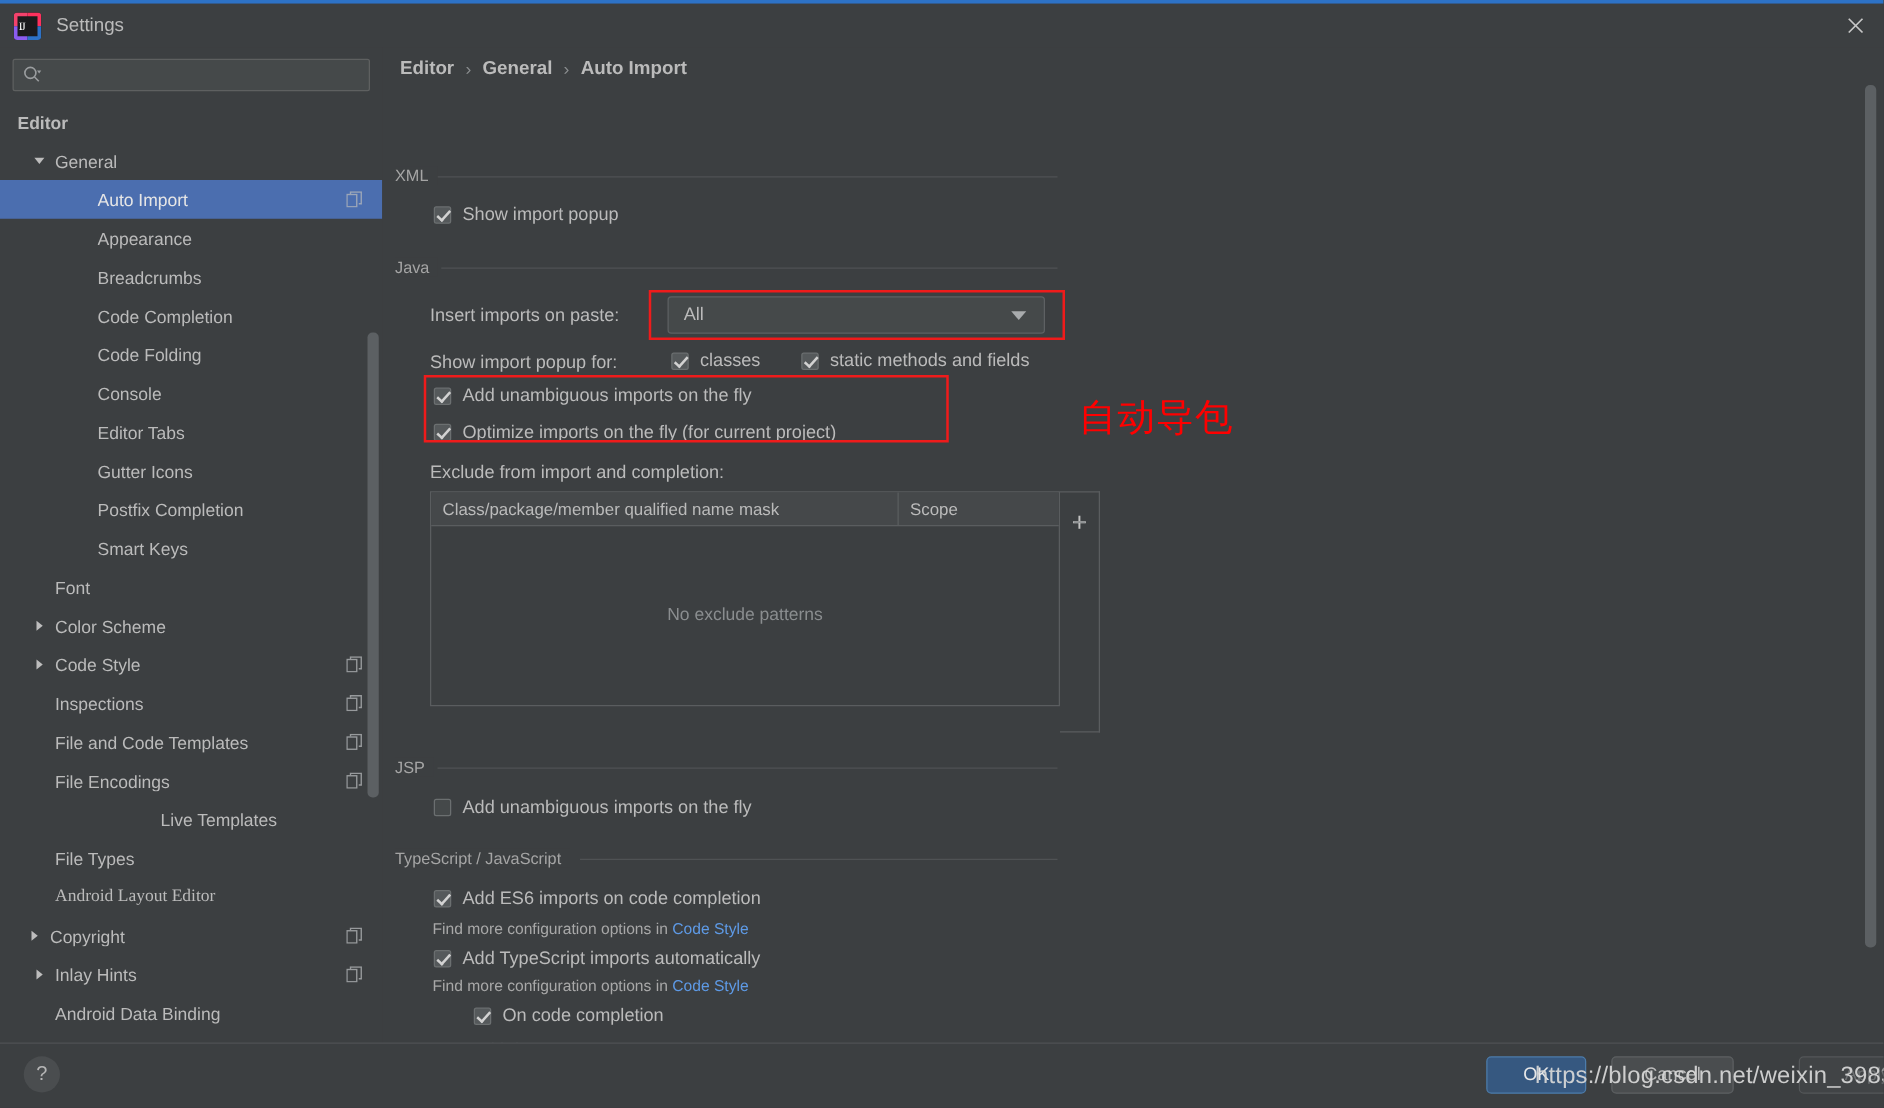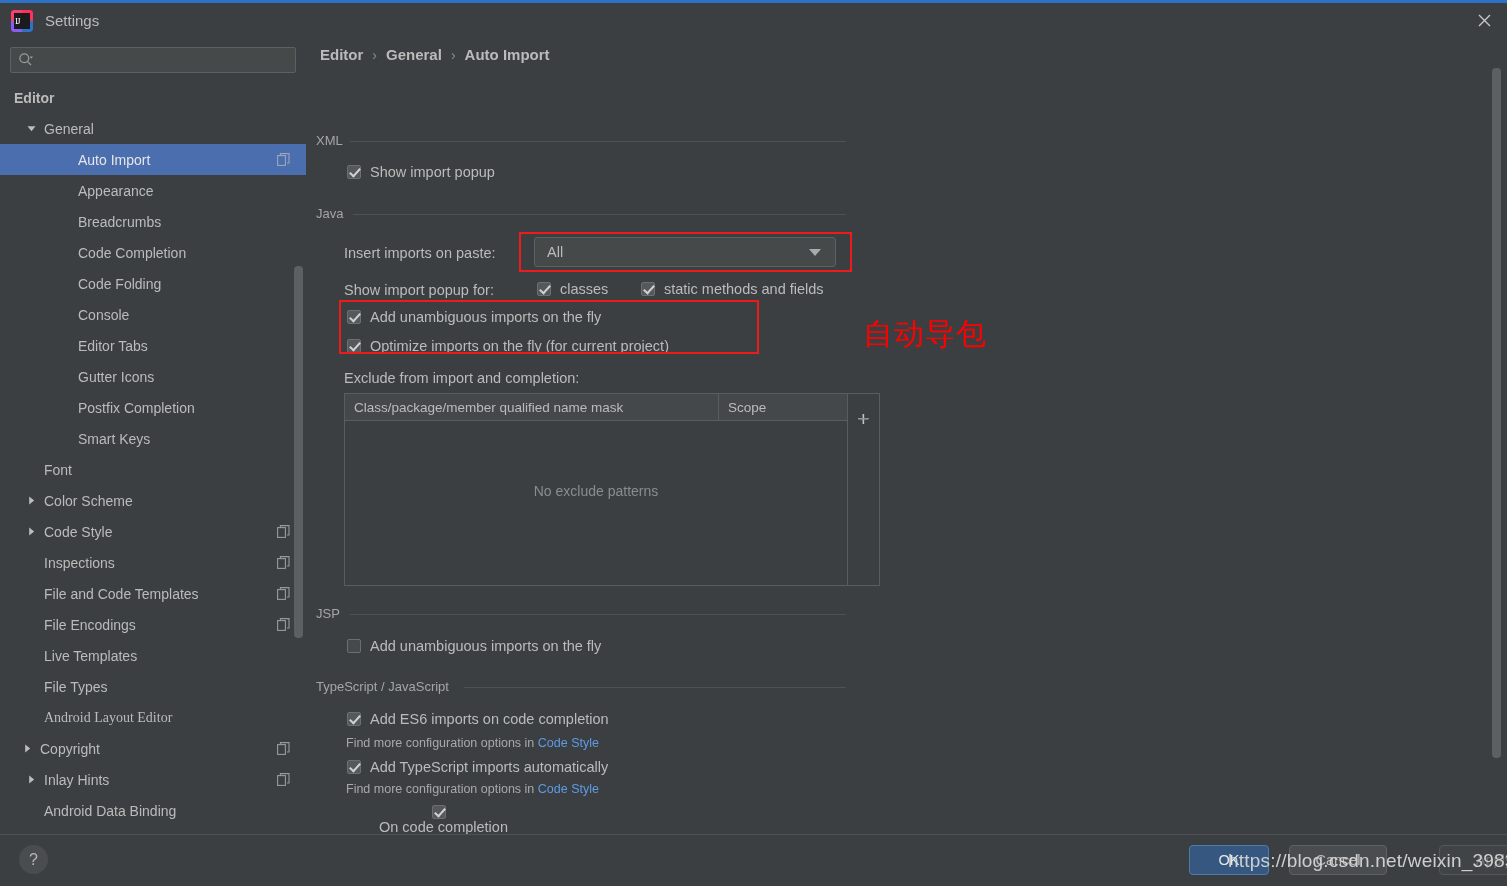--- a/index.html
+++ b/index.html
@@ -494,21 +494,21 @@
         <div class="tree-row" style="padding-left: 24px;">
           <span class="twisty"></span>
           <span class="lbl" style="margin-left: 6px;">File Encodings</span>
           <span class="copy-badge">
             <svg width="13" height="13" viewBox="0 0 13 13">
               <rect x="0.6" y="2.6" width="7.8" height="9.8" fill="none" stroke="#b6b9bb" stroke-width="1.1"></rect>
               <path d="M3.4 2.2 L3.4 0.6 L12 0.6 L12 10 L10 10" fill="none" stroke="#b6b9bb" stroke-width="1.1"></path>
             </svg>
           </span>
         </div>
-        <div class="tree-row" style="padding-left: 24px;">
+        <div class="tree-row" style="padding-left: 24px; text-align: center;">
           <span class="twisty"></span>
           <span class="lbl" style="margin-left: 6px;">Live Templates</span>
         </div>
         <div class="tree-row" style="padding-left: 24px;">
           <span class="twisty"></span>
           <span class="lbl" style="margin-left: 6px;">File Types</span>
         </div>
         <div class="tree-row" style="padding-left: 24px;">
           <span class="twisty"></span>
           <span class="lbl" style="margin-left: 6px; font-family: Liberation Serif, serif;">Android Layout Editor</span>
@@ -601,21 +601,21 @@
       <div class="cb-row" style="left:41px; top:256px;">
         <span class="cb on"></span>
         <span>Optimize imports on the fly (for current project)</span>
       </div>
       <div class="red-box" style="left:33px; top:218px; width:420px; height:54px;"></div>
 
       <div class="cn-note" style="left:557px; top:232px;">自动导包</div>
 
       <div class="label-static" style="left:38px; top:288px;">Exclude from import and completion:</div>
 
-      <div class="tbl-wrap" style="left:38px; top:311px; width:504px; height:193px;">
+      <div class="tbl-wrap" style="left:38px; top:311px; width:504px; height:172px;">
         <div class="tbl-head">
           <div class="th c1">Class/package/member qualified name mask</div>
           <div class="th c2">Scope</div>
         </div>
         <div class="tbl-body">No exclude patterns</div>
       </div>
 
       <div class="tbl-side" style="left:542px; top:311px; width:32px; height:193px;">
         <div class="btn">+</div>
         <div class="btn minus">−</div>
@@ -641,21 +641,21 @@
       </div>
 
       <div class="cb-row" style="left:41px; top:677px;">
         <span class="cb on"></span>
         <span>Add TypeScript imports automatically</span>
       </div>
       <div class="hint-line" style="left:40px; top:700px;">
         <span>Find more configuration options in </span><a href="#">Code Style</a>
       </div>
 
-      <div class="cb-row" style="left:73px; top:723px;flex-direction:column;">
+      <div class="cb-row" style="left:73px; top:723px;">
         <span class="cb on"></span>
         <span>On code completion</span>
       </div>
       <div class="cb-row" style="left:73px; top:751px;">
 
         <span>With import popup</span>
       </div>
 
     </div>
 

